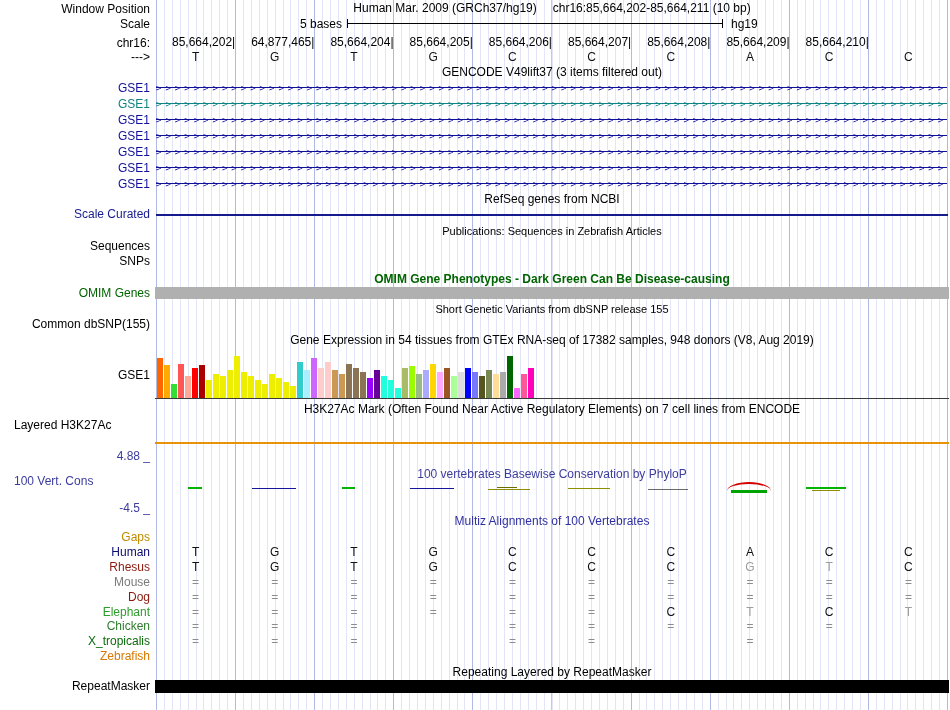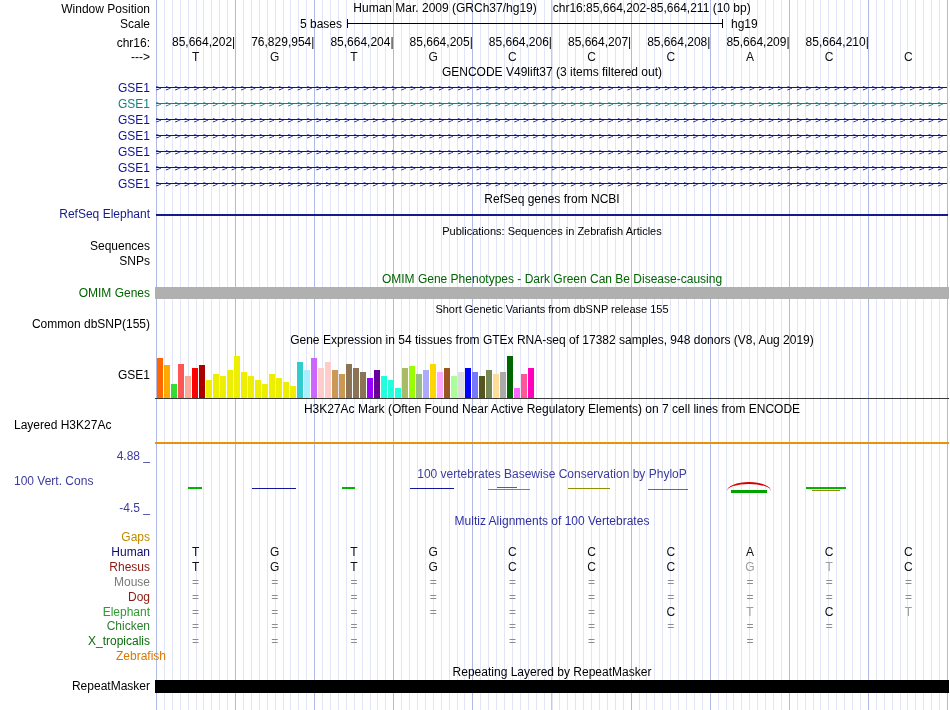--- a/index.html
+++ b/index.html
@@ -55,21 +55,21 @@
   </div>
 
   <div class="lbl" style="top:17px">Scale</div>
   <div class="scale-text">5 bases</div>
   <div class="scale-bar"></div>
   <div class="hg19">hg19</div>
 
   <div class="lbl" style="top:36px">chr16:</div>
   <div class="ruler">
       <div class="pos" style="left: 0px; width: 79.2px;">85,664,202|</div>
-      <div class="pos" style="left: 79.2px; width: 79.2px;">76,829,954|</div>
+      <div class="pos" style="left: 79.2px; width: 79.2px;">64,877,465|</div>
       <div class="pos" style="left: 158.4px; width: 79.2px;">85,664,204|</div>
       <div class="pos" style="left: 237.6px; width: 79.2px;">85,664,205|</div>
       <div class="pos" style="left: 316.8px; width: 79.2px;">85,664,206|</div>
       <div class="pos" style="left: 396px; width: 79.2px;">85,664,207|</div>
       <div class="pos" style="left: 475.2px; width: 79.2px;">85,664,208|</div>
       <div class="pos" style="left: 554.4px; width: 79.2px;">85,664,209|</div>
       <div class="pos" style="left: 633.6px; width: 79.2px;">85,664,210|</div>
     </div>
 
   <div class="lbl" style="top:50px">---&gt;</div>
@@ -119,28 +119,28 @@
         <div class="arrows">&gt;&gt;&gt;&gt;&gt;&gt;&gt;&gt;&gt;&gt;&gt;&gt;&gt;&gt;&gt;&gt;&gt;&gt;&gt;&gt;&gt;&gt;&gt;&gt;&gt;&gt;&gt;&gt;&gt;&gt;&gt;&gt;&gt;&gt;&gt;&gt;&gt;&gt;&gt;&gt;&gt;&gt;&gt;&gt;&gt;&gt;&gt;&gt;&gt;&gt;&gt;&gt;&gt;&gt;&gt;&gt;&gt;&gt;&gt;&gt;&gt;&gt;&gt;&gt;&gt;&gt;&gt;&gt;&gt;&gt;&gt;&gt;&gt;&gt;&gt;&gt;&gt;&gt;&gt;&gt;&gt;&gt;&gt;&gt;</div>
       </div>
       <div class="lbl" style="top: 176px; line-height: 16px; color: rgb(16, 16, 155);">GSE1</div>
       <div class="arrow-row" style="top: 176px; color: rgb(16, 16, 155);">
         <div class="tline"></div>
         <div class="arrows">&gt;&gt;&gt;&gt;&gt;&gt;&gt;&gt;&gt;&gt;&gt;&gt;&gt;&gt;&gt;&gt;&gt;&gt;&gt;&gt;&gt;&gt;&gt;&gt;&gt;&gt;&gt;&gt;&gt;&gt;&gt;&gt;&gt;&gt;&gt;&gt;&gt;&gt;&gt;&gt;&gt;&gt;&gt;&gt;&gt;&gt;&gt;&gt;&gt;&gt;&gt;&gt;&gt;&gt;&gt;&gt;&gt;&gt;&gt;&gt;&gt;&gt;&gt;&gt;&gt;&gt;&gt;&gt;&gt;&gt;&gt;&gt;&gt;&gt;&gt;&gt;&gt;&gt;&gt;&gt;&gt;&gt;&gt;&gt;</div>
       </div>
     </div>
 
   <div class="title" style="top:193px">RefSeq genes from NCBI</div>
-  <div class="lbl" style="top: 207px; color: rgb(21, 27, 141);">RefSeq Elephant</div>
+  <div class="lbl" style="top: 207px; color: rgb(21, 27, 141);">Scale Curated</div>
   <div class="refseq-line" style="background: rgb(21, 27, 141);"></div>
 
   <div class="title small" style="top:225px">Publications: Sequences in Zebrafish Articles</div>
   <div class="lbl" style="top:239px">Sequences</div>
   <div class="lbl" style="top:254px">SNPs</div>
 
-  <div class="title" style="top: 273px; color: rgb(0, 100, 0);">OMIM Gene Phenotypes - Dark Green Can Be Disease-causing</div>
+  <div class="title" style="top: 273px; color: rgb(0, 100, 0); font-weight: bold;">OMIM Gene Phenotypes - Dark Green Can Be Disease-causing</div>
   <div class="lbl" style="top: 287px; line-height: 12px; color: rgb(0, 100, 0);">OMIM Genes</div>
   <div class="omim-bar" style="background: rgb(176, 176, 176);"></div>
 
   <div class="title small" style="top:303px">Short Genetic Variants from dbSNP release 155</div>
   <div class="lbl" style="top:317px">Common dbSNP(155)</div>
 
   <div class="title" style="top:334px">Gene Expression in 54 tissues from GTEx RNA-seq of 17382 samples, 948 donors (V8, Aug 2019)</div>
   <div class="lbl" style="top:368px">GSE1</div>
   <div class="barchart">
       <div class="gbar" style="height: 40px; background: rgb(255, 102, 0);"></div>
@@ -305,20 +305,20 @@
       </div>
       <div class="lbl" style="top: 634.3px; line-height: 15px; color: rgb(11, 107, 11);">X_tropicalis</div>
       <div class="cellrow" style="top: 634.3px;">
         <div class="cell eq" style="left: 0px; width: 79.2px;">=</div>
         <div class="cell eq" style="left: 79.2px; width: 79.2px;">=</div>
         <div class="cell eq" style="left: 158.4px; width: 79.2px;">=</div>
         <div class="cell eq" style="left: 316.8px; width: 79.2px;">=</div>
         <div class="cell eq" style="left: 396px; width: 79.2px;">=</div>
         <div class="cell eq" style="left: 554.4px; width: 79.2px;">=</div>
       </div>
-      <div class="lbl" style="top: 649.2px; line-height: 15px; color: rgb(217, 120, 0); margin-left: 16px;">Zebrafish</div>
+      <div class="lbl" style="top: 649.2px; line-height: 15px; color: rgb(217, 120, 0);">Zebrafish</div>
       <div class="cellrow" style="top: 649.2px;"></div>
     </div>
 
   <div class="title" style="top:666px">Repeating Layered by RepeatMasker</div>
   <div class="lbl" style="top:680px;line-height:13px">RepeatMasker</div>
   <div class="rm-bar" style="background: rgb(0, 0, 0);"></div>
 </div>
 
 </body></html>

